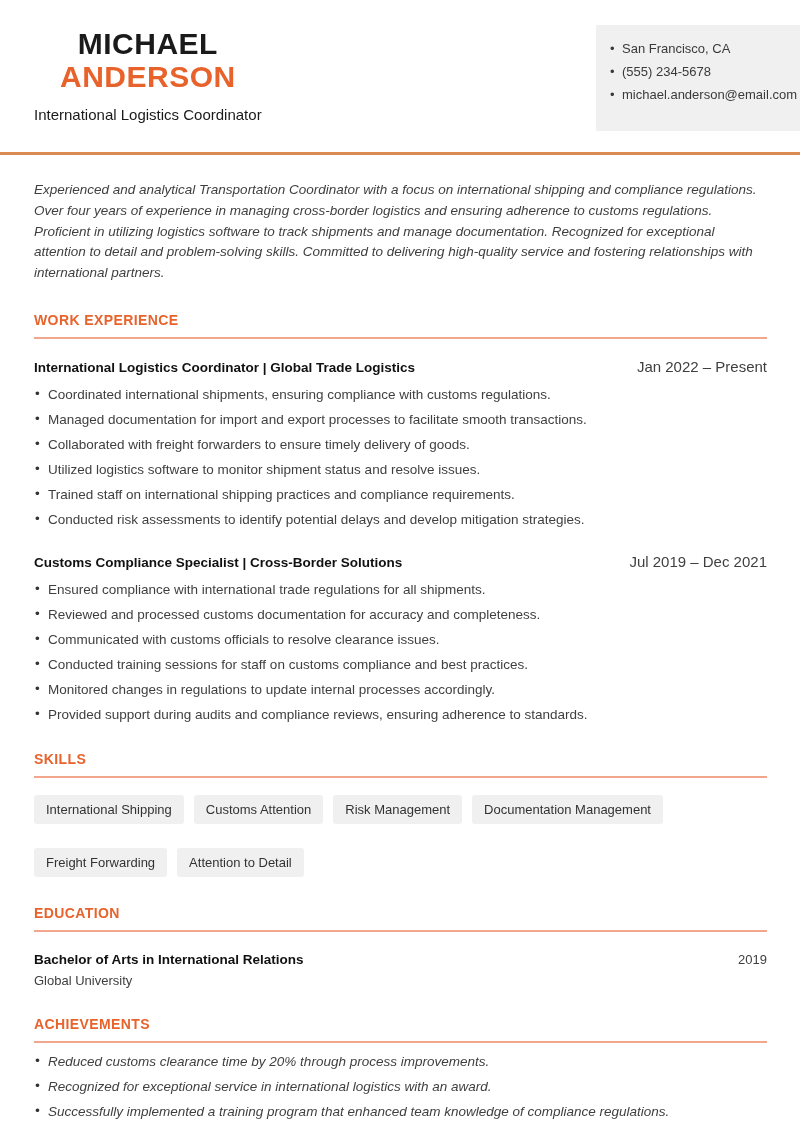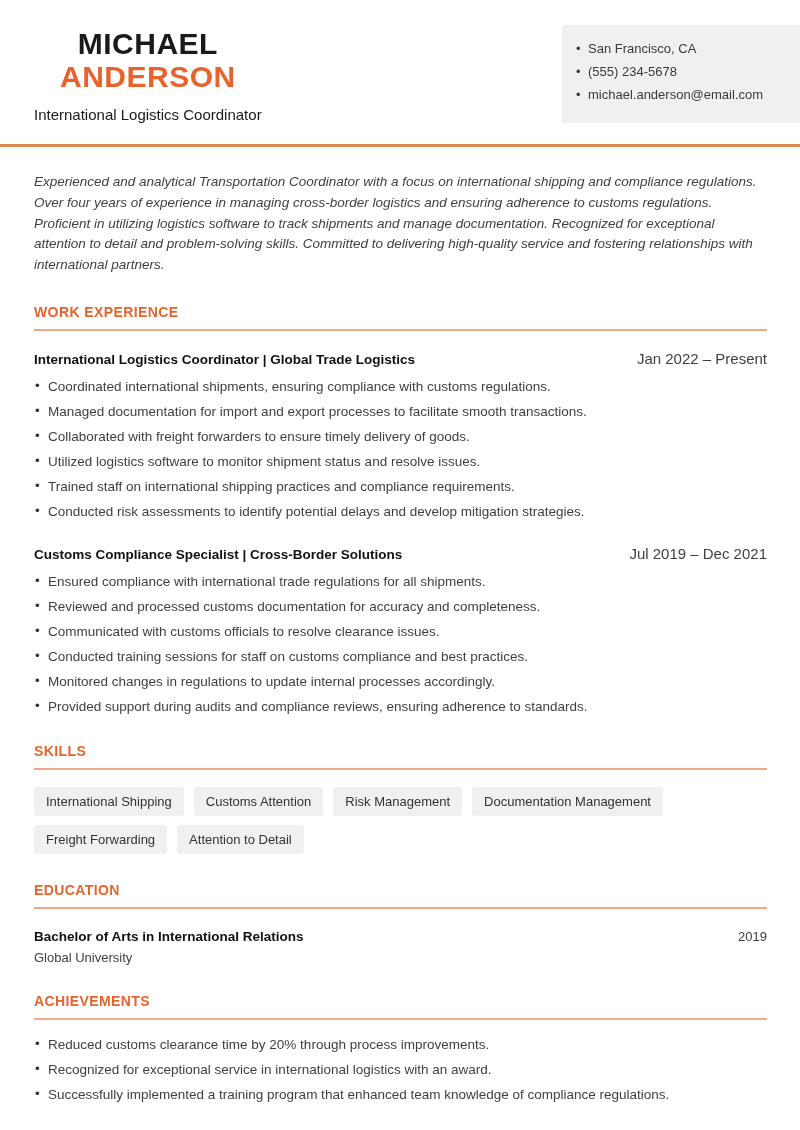--- a/index.html
+++ b/index.html
@@ -19,21 +19,21 @@
     color:var(--text);
     position:relative;
   }
   
   .header{display:flex;justify-content:space-between;align-items:flex-start;padding:25px 0 0 34px;}
   .name-block{padding-top:2px;text-align:center;}
   .name{font-size:30px;line-height:33px;font-weight:700;letter-spacing:.5px;}
   .name .first{display:block;color:var(--heading-text);}
   .name .last{display:block;color:var(--accent);}
   .header-job-title{margin-top:13px;font-size:15px;color:var(--heading-text);}
-  .contact-box{width:238px;background:var(--contact-bg);padding:13px 16px 13px 14px;}
+  .contact-box{width:204px;background:var(--contact-bg);padding:13px 16px 21px 14px;}
   .contact-list{list-style:none;}
   .contact-list li{
     font-size:13px;color:#3A3A3A;line-height:16px;margin:3px 0 7px 12px;position:relative;
   }
   .contact-list li::before{content:"•";position:absolute;left:-12px;color:#3A3A3A;}
   .header-rule{margin-top:21px;height:3px;background:var(--header-rule);width:800px;}
   
   .summary{margin:25px 33px 0 34px;font-size:13.5px;line-height:20.8px;color:var(--text);font-style:italic;}
   
   .section{margin:28px 33px 0 34px;}
@@ -45,30 +45,30 @@
   .job-head{display:flex;justify-content:space-between;align-items:baseline;margin-top:16px;}
   .job-title{font-size:13.5px;font-weight:700;color:#111;}
   .job-dates{font-size:15px;color:var(--text);white-space:nowrap;}
   ul.bullets{list-style:none;margin-top:12px;}
   ul.bullets li{
     font-size:13.5px;line-height:16px;color:var(--text);
     padding-left:14px;position:relative;margin-bottom:9px;
   }
   ul.bullets li::before{content:"•";position:absolute;left:1px;top:-1px;color:#333;}
   
-  .chips{display:flex;flex-wrap:wrap;gap:9px 10px;margin-top:17px;}
+  .chips{display:flex;flex-wrap:wrap;gap:24px 10px;margin-top:17px;}
   .chip{background:var(--chip-bg);color:#333;font-size:13px;line-height:13px;padding:8px 12px;border-radius:3px;}
   
   .edu{margin-top:20px;}
   .edu-head{display:flex;justify-content:space-between;align-items:flex-start;}
   .edu-degree{font-size:13.5px;font-weight:700;color:#111;}
   .edu-year{font-size:13px;color:var(--text);}
   .edu-school{margin-top:6px;font-size:13px;color:var(--text);}
   
-  .section .bullets.loose{margin-top:17px;}
+  .section .bullets.loose{margin-top:11px;font-style:italic;}
 </style>
 </head>
 <body>
 
 <div class="page">
 
   <header class="header">
     <div class="name-block">
       <h1 class="name">
         <span class="first">MICHAEL</span>

